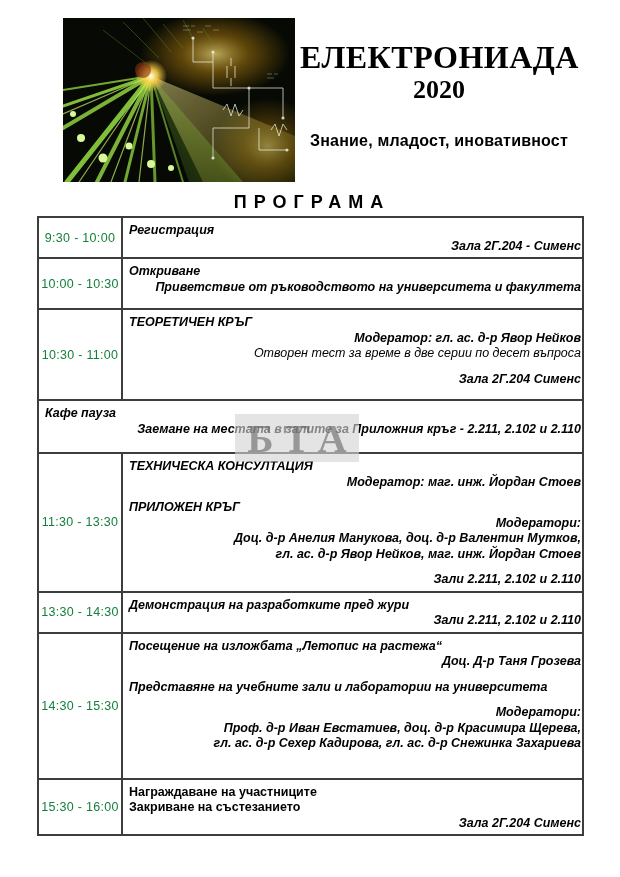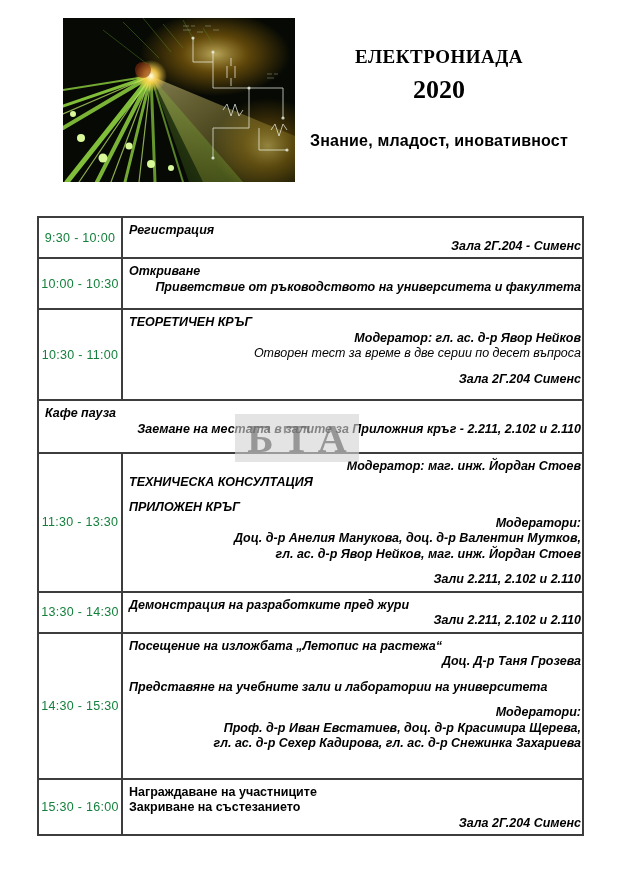--- a/index.html
+++ b/index.html
@@ -4,21 +4,21 @@
 <style>
   html,body{margin:0;padding:0;background:#fff;}
   .page{
     position:relative;width:620px;height:877px;background:#ffffff;overflow:hidden;
     font-family:"Liberation Sans",sans-serif;color:#000;
   }
   
   .circuit{position:absolute;left:63px;top:18px;width:232px;height:164px;}
   .circuit svg{display:block;width:100%;height:100%;}
   .title-block{position:absolute;left:300px;top:42px;width:278px;text-align:center;}
-  .event-title{font-family:"Liberation Serif","DejaVu Serif",serif;font-weight:bold;font-size:19px;line-height:30px;letter-spacing:.5px;}
+  .event-title{font-family:"Liberation Serif","DejaVu Serif",serif;font-weight:bold;font-size:32px;line-height:30px;letter-spacing:.5px;}
   .event-year{font-family:"Liberation Serif","DejaVu Serif",serif;font-weight:bold;font-size:26px;line-height:30px;margin-top:3px;}
   .event-subtitle{margin-top:27px;font-size:16px;font-weight:bold;letter-spacing:.2px;}
   
   .program-heading{
     position:absolute;left:37px;top:192px;width:543px;text-align:center;
     font-size:18px;font-weight:bold;letter-spacing:7px;text-indent:7px;
   }
   
   .schedule{position:absolute;left:37px;top:216px;width:543px;border:2px solid #3d3d3d;background:#fff;}
   .row{display:flex;border-bottom:2px solid #3d3d3d;box-sizing:border-box;}
@@ -146,20 +146,21 @@
       </g>
     </svg>
   </div>
 
   <div class="title-block">
     <div class="event-title">ЕЛЕКТРОНИАДА</div>
     <div class="event-year">2020</div>
     <div class="event-subtitle">Знание, младост, иновативност</div>
   </div>
 
+  <div class="program-heading">ПРОГРАМА</div>
 
   <div class="schedule" id="schedule">
       <div class="row">
         <div class="time">9:30 - 10:00</div>
         <div class="content">
           <div class="line l-title">Регистрация</div>
           <div class="line l-right">Зала 2Г.204 - Сименс</div>
         </div>
       </div>
       <div class="row">
@@ -181,22 +182,22 @@
       </div>
       <div class="row">
         <div class="content">
           <div class="line l-title">Кафе пауза</div>
           <div class="line l-right">Заемане на местата в залите за Приложния кръг - 2.211, 2.102 и 2.110</div>
         </div>
       </div>
       <div class="row">
         <div class="time">11:30 - 13:30</div>
         <div class="content">
+          <div class="line l-title">ТЕХНИЧЕСКА КОНСУЛТАЦИЯ</div>
           <div class="line l-right">Модератор: маг. инж. Йордан Стоев</div>
-          <div class="line l-title">ТЕХНИЧЕСКА КОНСУЛТАЦИЯ</div>
           <div class="line l-gap"></div>
           <div class="line l-title">ПРИЛОЖЕН КРЪГ</div>
           <div class="line l-right">Модератори:</div>
           <div class="line l-right">Доц. д-р Анелия Манукова, доц. д-р Валентин Мутков,</div>
           <div class="line l-right">гл. ас. д-р Явор Нейков, маг. инж. Йордан Стоев</div>
           <div class="line l-gap"></div>
           <div class="line l-right">Зали 2.211, 2.102 и 2.110</div>
         </div>
       </div>
       <div class="row">

